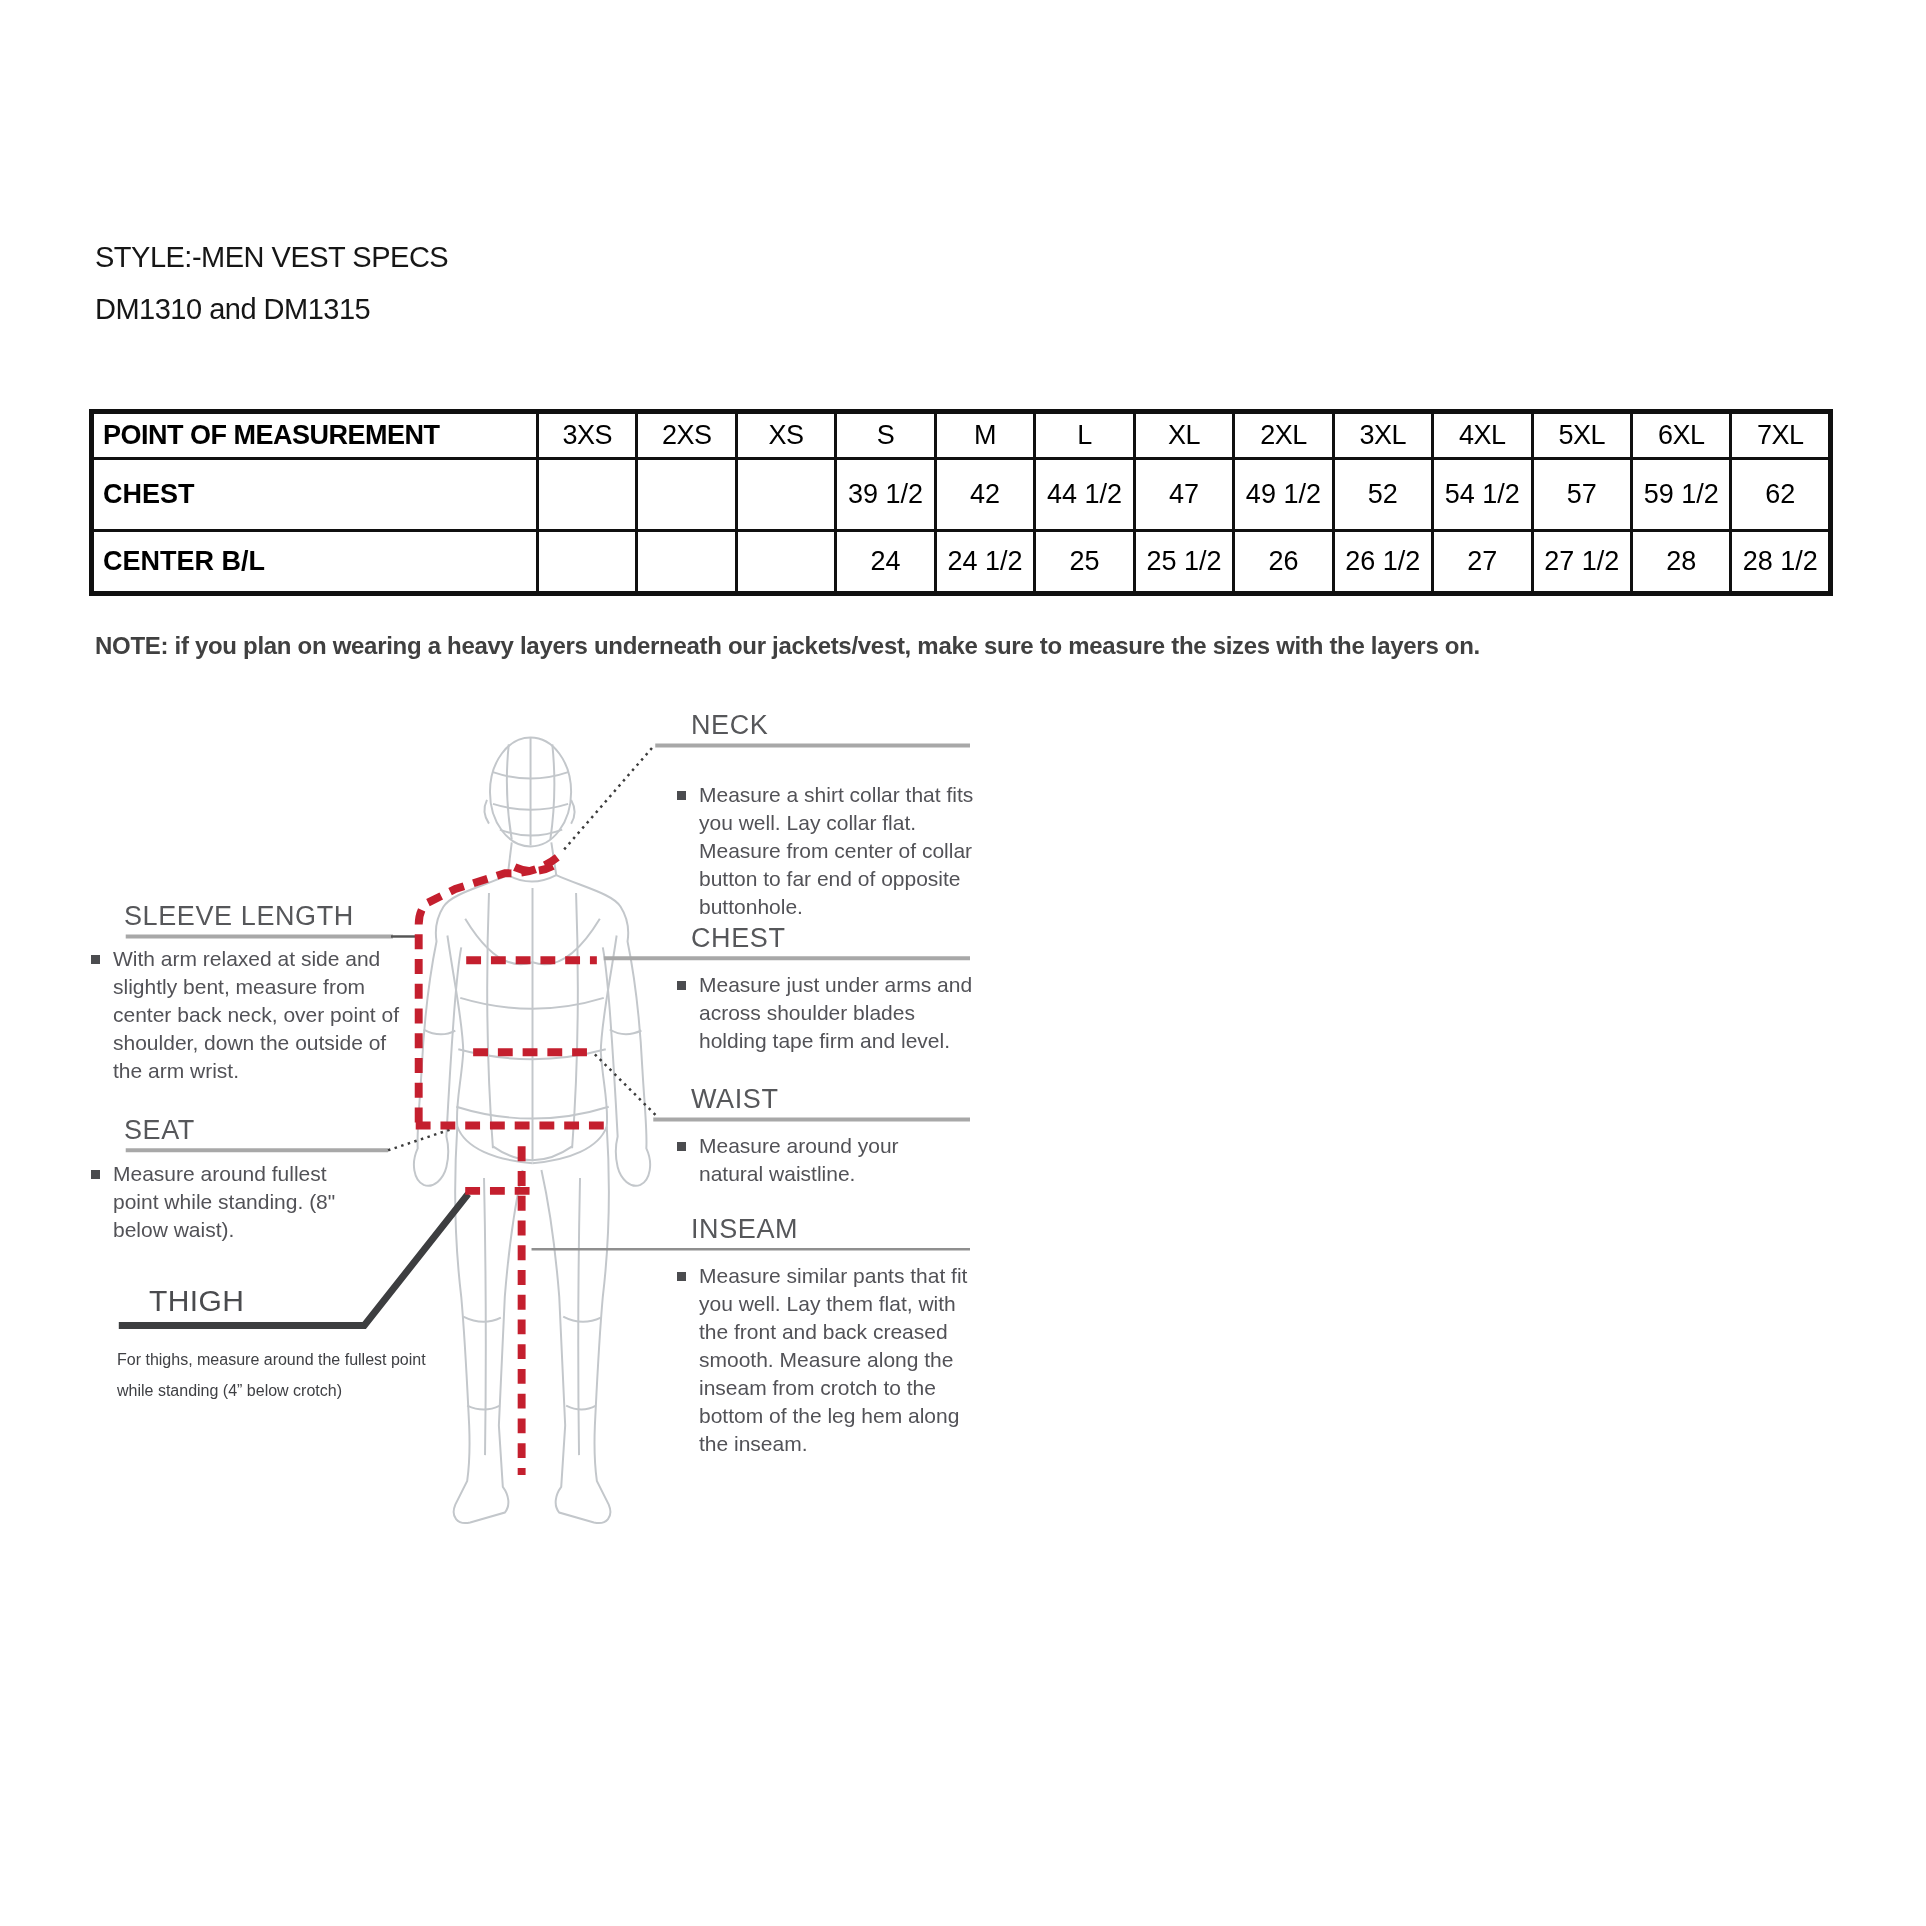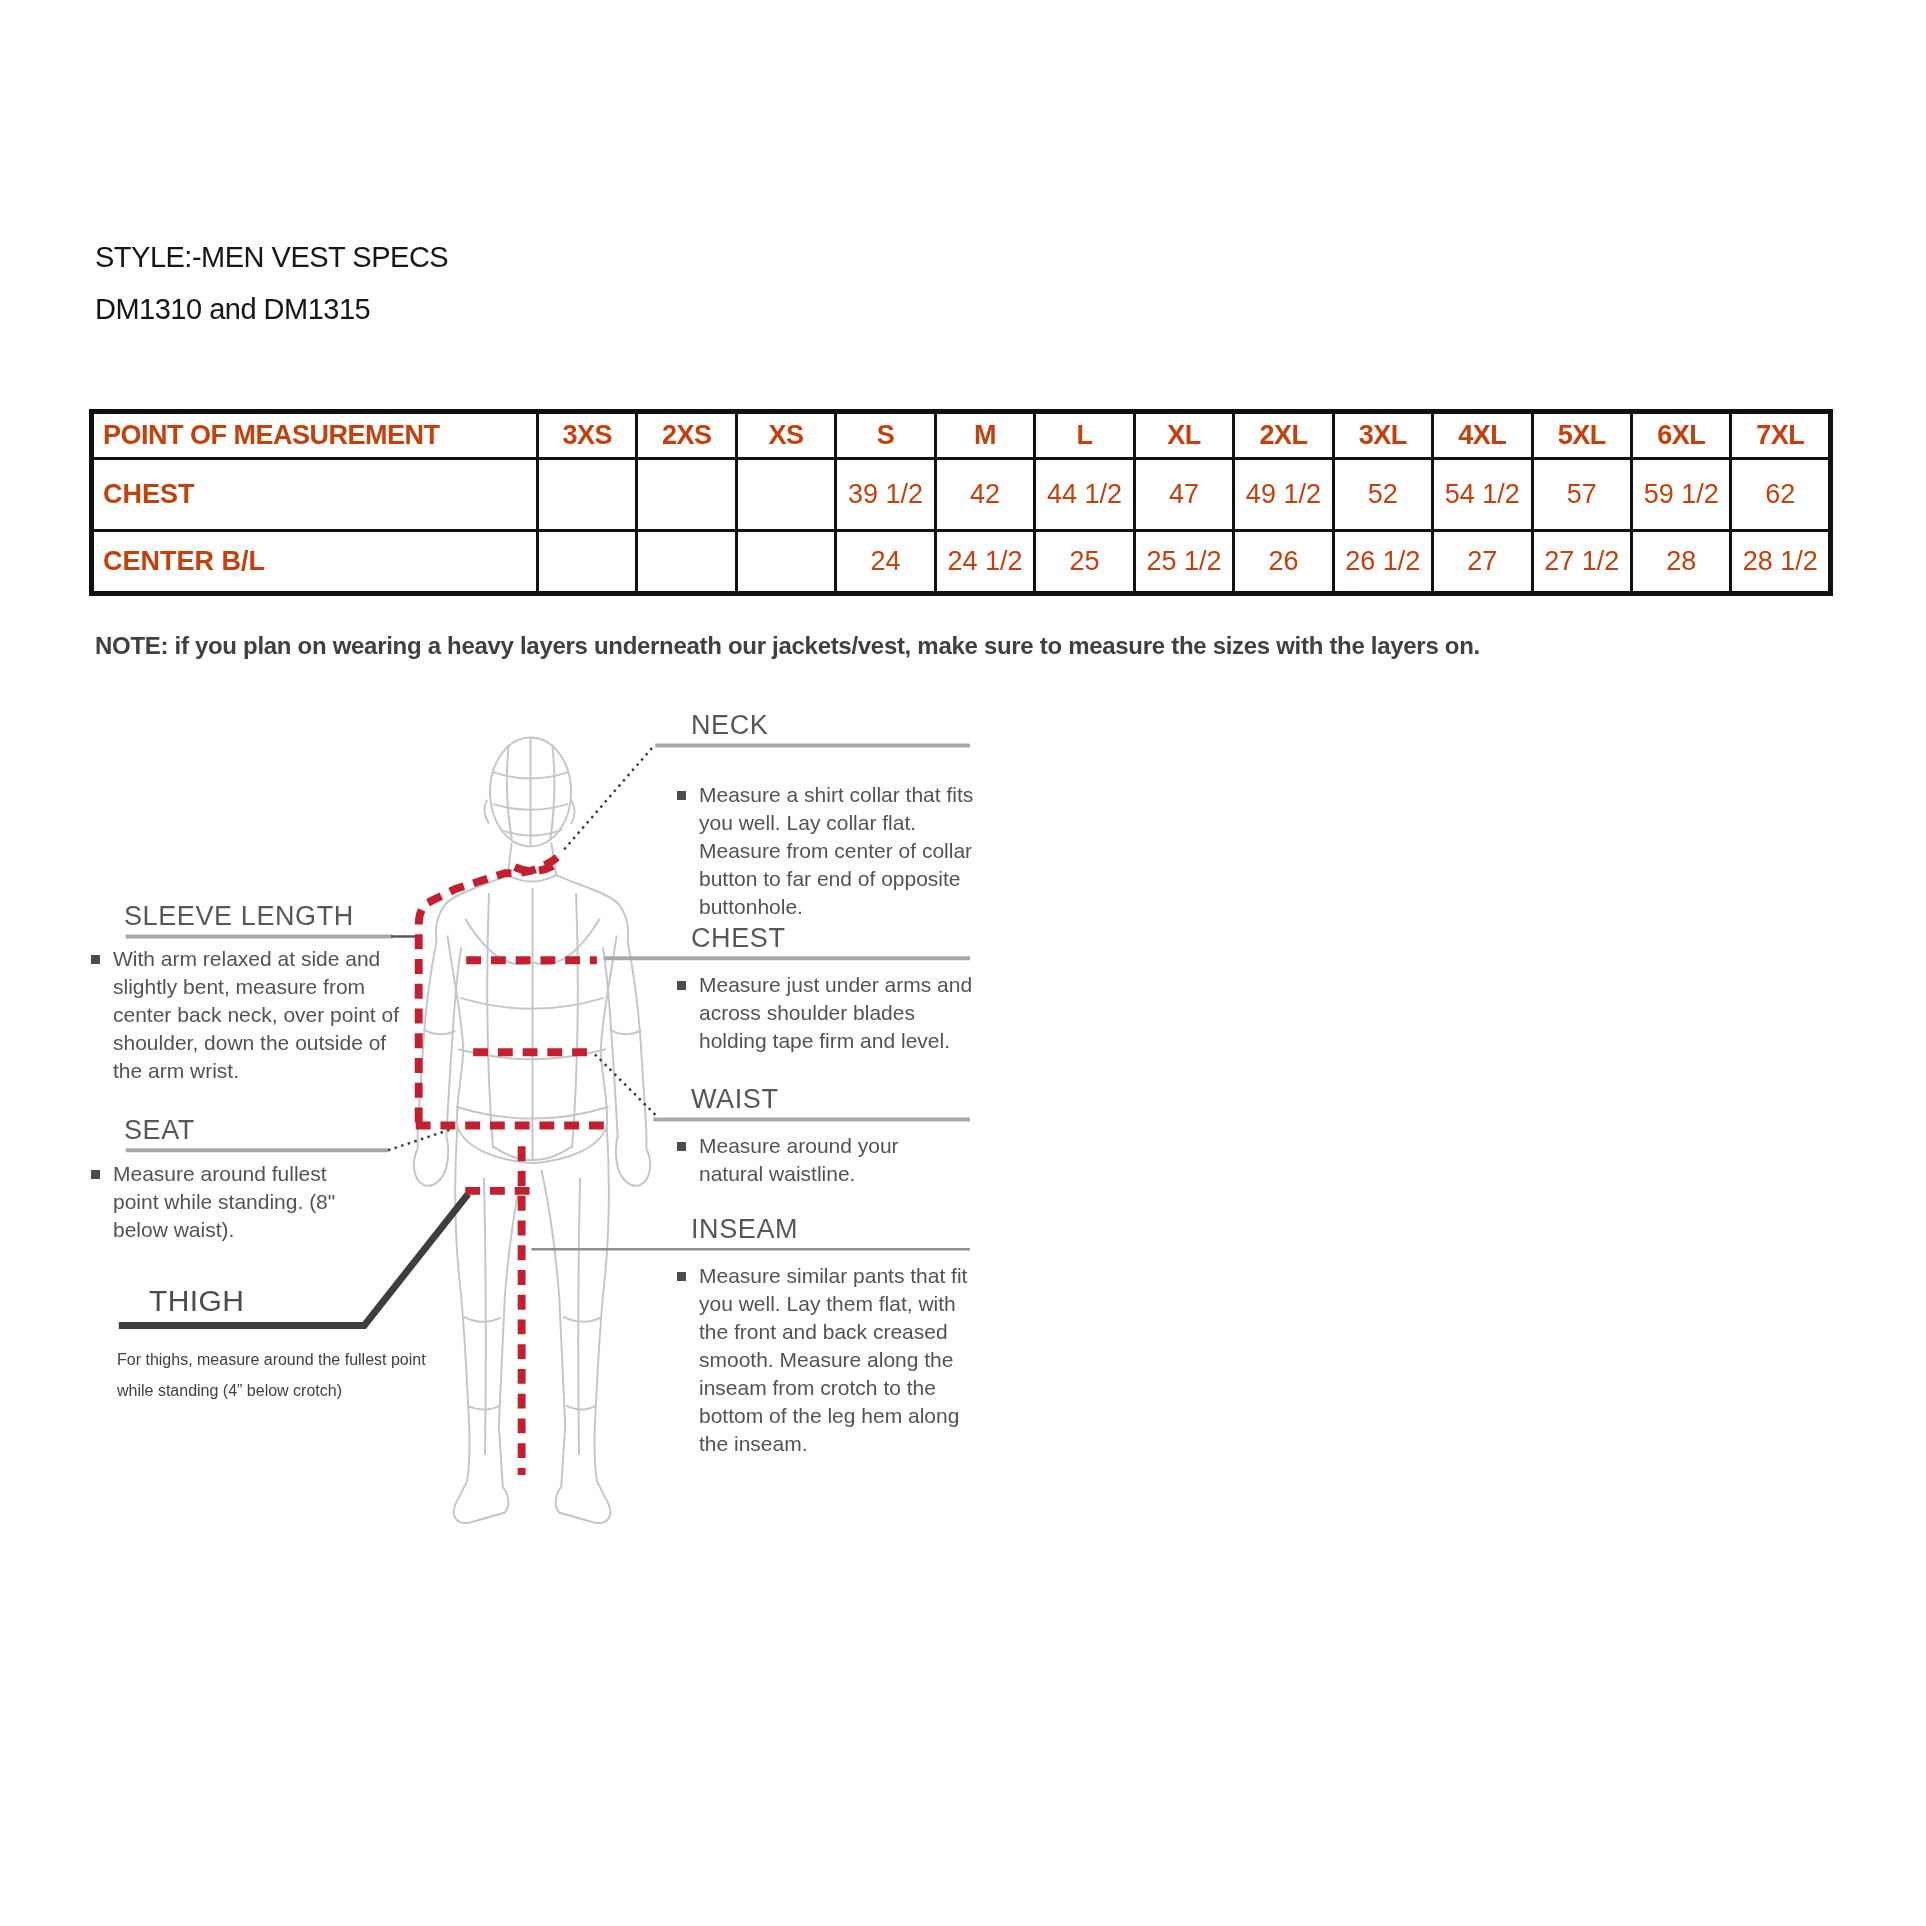--- a/index.html
+++ b/index.html
@@ -6,25 +6,25 @@
   body{width:1927px;height:1927px;position:relative;font-family:"Liberation Sans","DejaVu Sans",sans-serif;overflow:hidden;}
   .page{position:absolute;inset:0;background:#ffffff;}
 
   
   .doc-title{position:absolute;left:95px;font-weight:normal;color:#161616;font-size:29px;letter-spacing:-0.5px;white-space:nowrap;}
   #t1{top:241px;}
   #t2{top:293px;}
 
   
   .size-table{position:absolute;left:89px;top:409px;width:1744px;border-collapse:collapse;table-layout:fixed;border:5px solid #101010;}
-  .size-table th,.size-table td{border:3px solid #101010;font-size:27px;color:#c2410c;text-align:center;padding:0;overflow:hidden;white-space:nowrap;}
+  .size-table th,.size-table td{border:3px solid #101010;font-size:27px;color:#000000;text-align:center;padding:0;overflow:hidden;white-space:nowrap;}
   .size-table thead tr{height:47px;}
   .size-table tbody tr:nth-child(1){height:72px;}
   .size-table tbody tr:nth-child(2){height:63px;}
-  .size-table thead th{font-weight:bold;letter-spacing:-0.5px;}
+  .size-table thead th{font-weight:normal;letter-spacing:-0.5px;}
   .size-table .pom{width:433px;text-align:left;padding-left:9px;font-weight:bold;}
 
   
   .note{position:absolute;left:95px;top:632px;width:1485px;font-weight:bold;font-size:24px;letter-spacing:-0.3px;color:#404040;}
 
   
   .fig-svg{position:absolute;left:89px;top:693px;}
   .lbl-title{position:absolute;font-size:27px;color:#56575a;letter-spacing:0.6px;white-space:nowrap;}
   .desc{position:absolute;display:flex;gap:13px;font-size:21px;line-height:28px;color:#525257;}
   .desc .bullet{flex:0 0 auto;width:9px;height:9px;background:#4b4c4f;margin-top:10px;}

